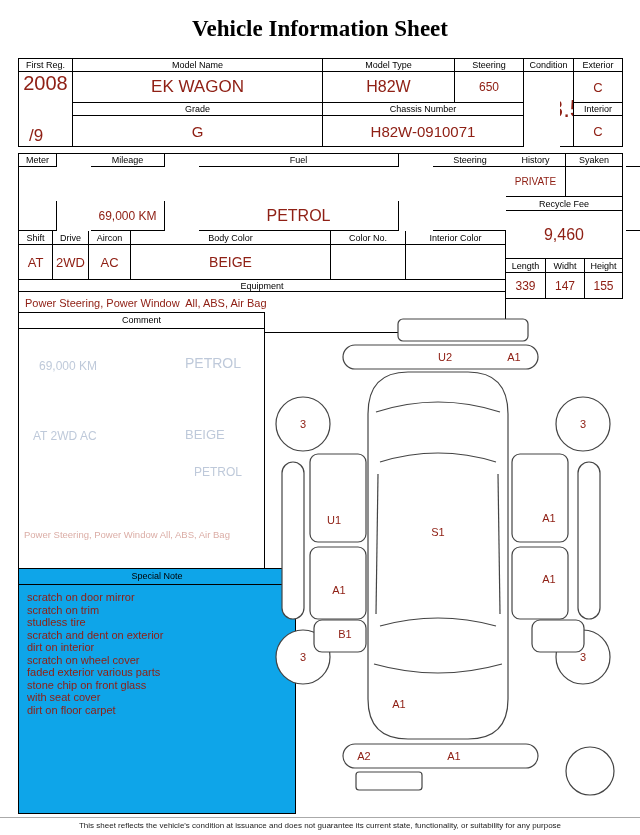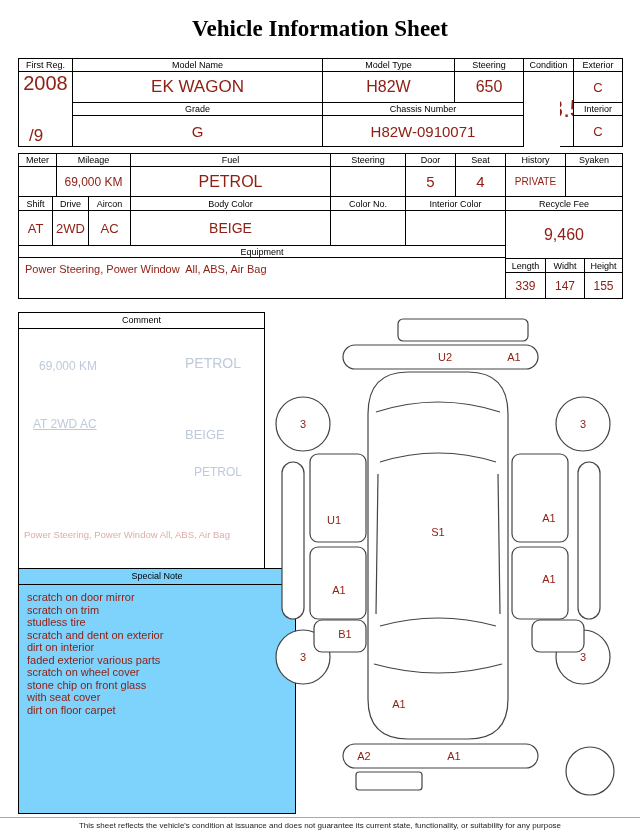--- a/index.html
+++ b/index.html
@@ -15,32 +15,32 @@
   .t1 { position:absolute; left:18px; top:58px; border-left:1px solid #000; border-top:1px solid #000;
         display:grid; grid-template-columns:54px 250px 132px 69px 50px 49px; grid-template-rows:13px 31px 13px 31px; }
   .firstreg-val { flex-direction:column; justify-content:center; align-items:center; }
   .fr-year { font-size:20px; }
   .fr-month { font-size:17px; width:100%; padding-left:10px; }
   
   .t2 { position:absolute; left:18px; top:153px; display:flex; align-items:flex-start; }
   .t2L { border-left:1px solid #000; border-top:1px solid #000; width:488px; }
   .t2R { border-top:1px solid #000; width:117px; }
   .band { display:grid; }
-  .bandA { grid-template-columns:38px 74px 200px 75px 50px 50px; grid-template-rows:13px 30px; }
+  .bandA { grid-template-columns:38px 74px 200px 75px 50px 50px; grid-template-rows:13px 30px;gap:34px; }
   .bandB { grid-template-columns:34px 36px 42px 200px 75px 100px; grid-template-rows:14px 35px; }
   .bandC { grid-template-columns:487px; grid-template-rows:12px; }
   .bandD { grid-template-columns:487px; grid-template-rows:41px; }
   .equip-cell { justify-content:flex-start; align-items:flex-start; padding:5px 0 0 6px; font-size:11px; white-space:pre-wrap; }
   .rA { grid-template-columns:60px 57px; grid-template-rows:13px 30px; }
   .rB1 { grid-template-columns:117px; grid-template-rows:14px; }
   .rB2 { grid-template-columns:117px; grid-template-rows:48px; }
   .rC { grid-template-columns:40px 39px 38px; grid-template-rows:14px 26px; }
   
   .comment-box { position:absolute; left:18px; top:312px; width:247px; height:257px; border:1px solid #000; background:#fff; }
-  .note-box { position:absolute; left:18px; top:568px; width:278px; height:246px; border:1px solid #000; background:#7dd3fc; }
+  .note-box { position:absolute; left:18px; top:568px; width:278px; height:246px; border:1px solid #000; background:#0ea5e9; }
   .box-header { height:16px; line-height:15px; border-bottom:1px solid #000; text-align:center; font-size:9px; color:#000; }
   .ghost-layer { position:absolute; left:0; top:16px; right:0; bottom:0; }
   .ghost { position:absolute; color:#b8c4d6; opacity:0.9; white-space:nowrap; font-weight:400; }
   .note-items { padding:6px 8px 0 8px; }
   .note-item { font-size:11px; line-height:12.5px; color:#8f2015; }
   
   .diagram { position:absolute; left:268px; top:314px; width:362px; height:500px; }
   .diagram .shape { fill:#ffffff; stroke:#444; stroke-width:1.2; }
   .diagram .openline { fill:none; stroke:#444; stroke-width:1.2; }
   .diagram text { fill:#8f2015; font-size:11px; font-family:"Liberation Sans",sans-serif; text-anchor:middle; dominant-baseline:central; }
@@ -62,21 +62,21 @@
     <div class="cell lbl">Steering</div>
     <div class="cell lbl">Condition</div>
     <div class="cell lbl">Exterior</div>
 
     <div class="cell val firstreg-val" style="grid-column:1; grid-row:2 / span 3;justify-content:space-between;">
       <div class="fr-year">2008</div>
       <div class="fr-month">/9</div>
     </div>
     <div class="cell val" style="grid-column:2; grid-row:2; font-size:17px;">EK WAGON</div>
     <div class="cell val" style="grid-column:3; grid-row:2; font-size:16px;">H82W</div>
-    <div class="cell val" style="grid-column:4; grid-row:2; font-size:16px;text-align:center;">650</div>
+    <div class="cell val" style="grid-column:4; grid-row:2; font-size:12px;text-align:center;">650</div>
     <div class="cell val" style="grid-column:5; grid-row:2 / span 3; font-size:24px;margin-left:36px;">3.5</div>
     <div class="cell val" style="grid-column:6; grid-row:2; font-size:13px;">C</div>
 
     <div class="cell lbl" style="grid-column:2; grid-row:3;">Grade</div>
     <div class="cell lbl" style="grid-column:3 / span 2; grid-row:3;">Chassis Number</div>
     <div class="cell lbl" style="grid-column:6; grid-row:3;">Interior</div>
 
     <div class="cell val" style="grid-column:2; grid-row:4; font-size:15px;">G</div>
     <div class="cell val" style="grid-column:3 / span 2; grid-row:4; font-size:15px;">H82W-0910071</div>
     <div class="cell val" style="grid-column:6; grid-row:4; font-size:13px;">C</div>
@@ -141,37 +141,37 @@
         <div class="cell val" style="font-size:12px;">155</div>
       </div>
     </div>
   </div>
 
   <div class="comment-box">
     <div class="box-header">Comment</div>
     <div class="ghost-layer" id="ghost-layer">
         <span class="ghost" style="left: 20px; top: 30px; font-size: 12px;">69,000 KM</span>
         <span class="ghost" style="left: 166px; top: 26px; font-size: 14px;">PETROL</span>
-        <span class="ghost" style="left: 14px; top: 88px; font-size: 12px; text-decoration: underline;">AT  2WD  AC</span>
+        <span class="ghost" style="left: 14px; top: 100px; font-size: 12px;">AT  2WD  AC</span>
         <span class="ghost" style="left: 166px; top: 98px; font-size: 13px;">BEIGE</span>
         <span class="ghost" style="left: 175px; top: 136px; font-size: 12px;">PETROL</span>
         <span class="ghost" style="left: 5px; top: 200px; font-size: 9.5px; color: rgb(215, 164, 156);">Power Steering, Power Window  All, ABS, Air Bag</span>
       </div>
   </div>
 
   <div class="note-box">
     <div class="box-header">Special Note</div>
     <div class="note-items" id="note-list">
         <div class="note-item">scratch on door mirror</div>
         <div class="note-item">scratch on trim</div>
         <div class="note-item">studless tire</div>
         <div class="note-item">scratch and dent on exterior</div>
         <div class="note-item">dirt on interior</div>
+        <div class="note-item">scratch on wheel cover</div>
         <div class="note-item">faded exterior various parts</div>
-        <div class="note-item">scratch on wheel cover</div>
         <div class="note-item">stone chip on front glass</div>
         <div class="note-item">with seat cover</div>
         <div class="note-item">dirt on floor carpet</div>
       </div>
   </div>
 
   <svg class="diagram" viewBox="0 0 362 500">
     <g>
       <rect class="shape" x="130" y="5" width="130" height="22" rx="5"></rect>
       <rect class="shape" x="75" y="31" width="195" height="24" rx="12"></rect>

